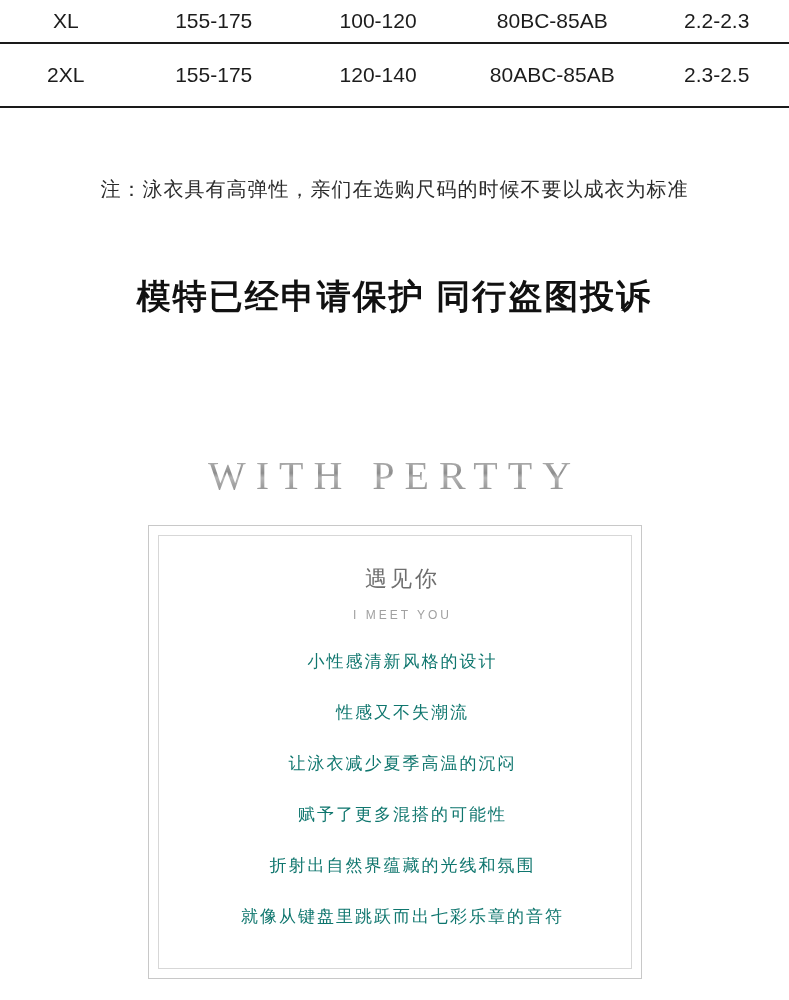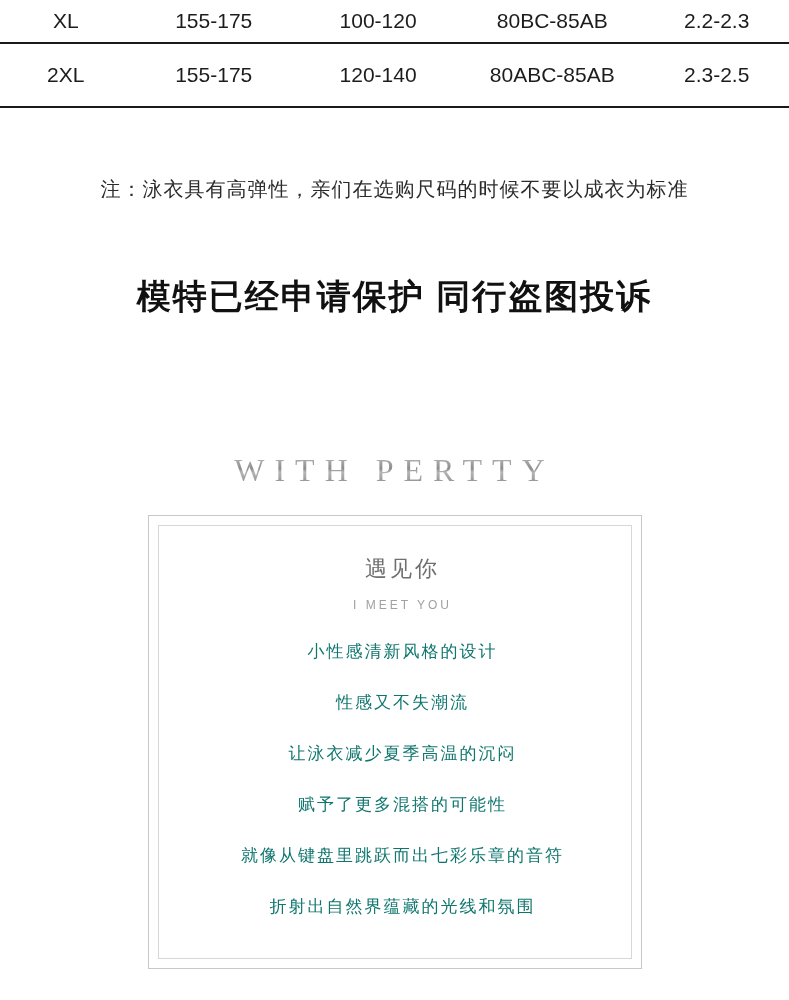--- a/index.html
+++ b/index.html
@@ -72,21 +72,21 @@
     font-weight: bold;
     color: #111;
     letter-spacing: 2px;
   }
 
   
   .brand {
     margin-top: 132px;
     text-align: center;
     font-family: "Liberation Serif", serif;
-    font-size: 32px;
+    font-size: 40px;
     letter-spacing: 10px;
     color: #9a9a9a;
     background: linear-gradient(180deg, #c9c9c9 0%, #8d8d8d 45%, #b5b5b5 55%, #7e7e7e 100%);
     -webkit-background-clip: text;
     background-clip: text;
     color: transparent;
     font-weight: 400;
   }
 
   
@@ -154,16 +154,16 @@
 <div class="brand">WITH PERTTY</div>
 
 <div class="card-wrap">
   <div class="card-inner">
     <div class="card-title">遇见你</div>
     <div class="card-sub">I MEET YOU</div>
     <div class="poem-line">小性感清新风格的设计</div>
     <div class="poem-line">性感又不失潮流</div>
     <div class="poem-line">让泳衣减少夏季高温的沉闷</div>
     <div class="poem-line">赋予了更多混搭的可能性</div>
+    <div class="poem-line">折射出自然界蕴藏的光线和氛围</div>
     <div class="poem-line">就像从键盘里跳跃而出七彩乐章的音符</div>
-    <div class="poem-line">折射出自然界蕴藏的光线和氛围</div>
   </div>
 </div>
 
 </body></html>

